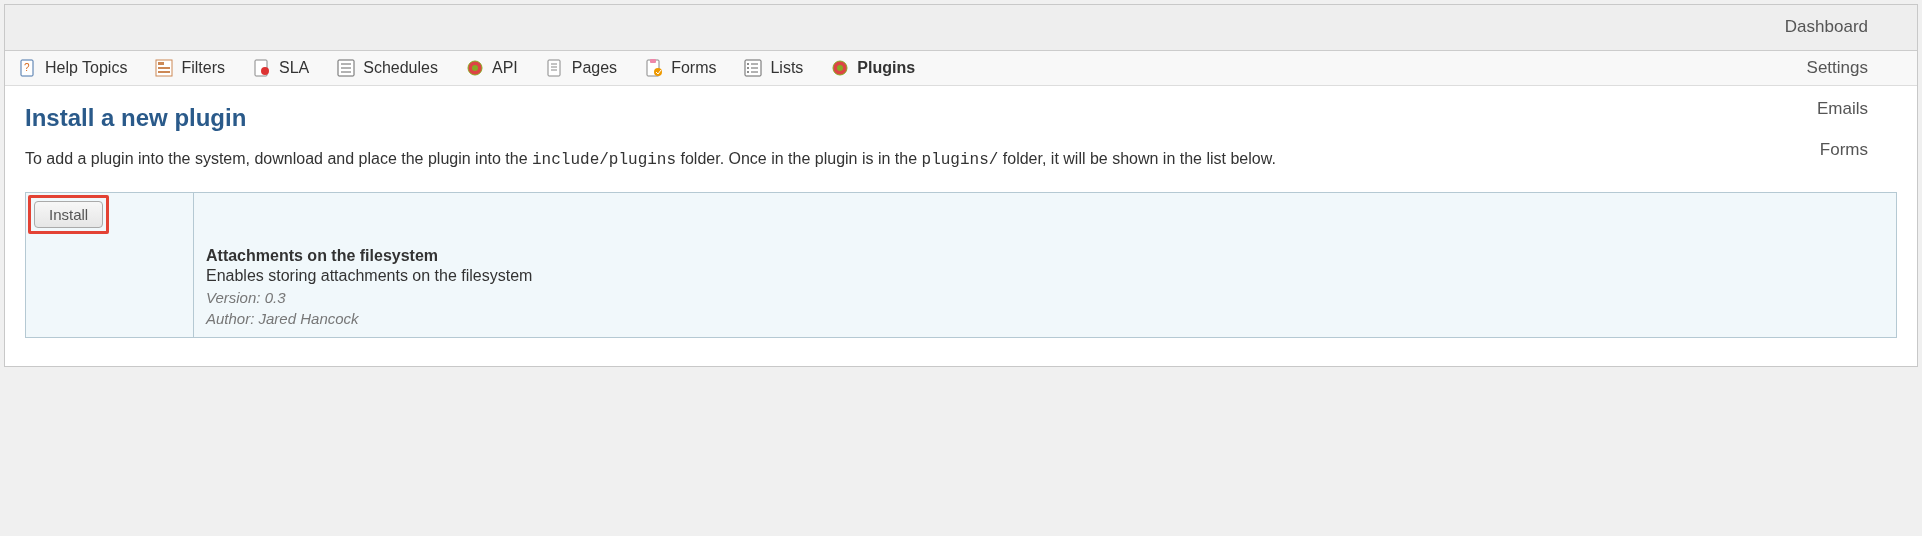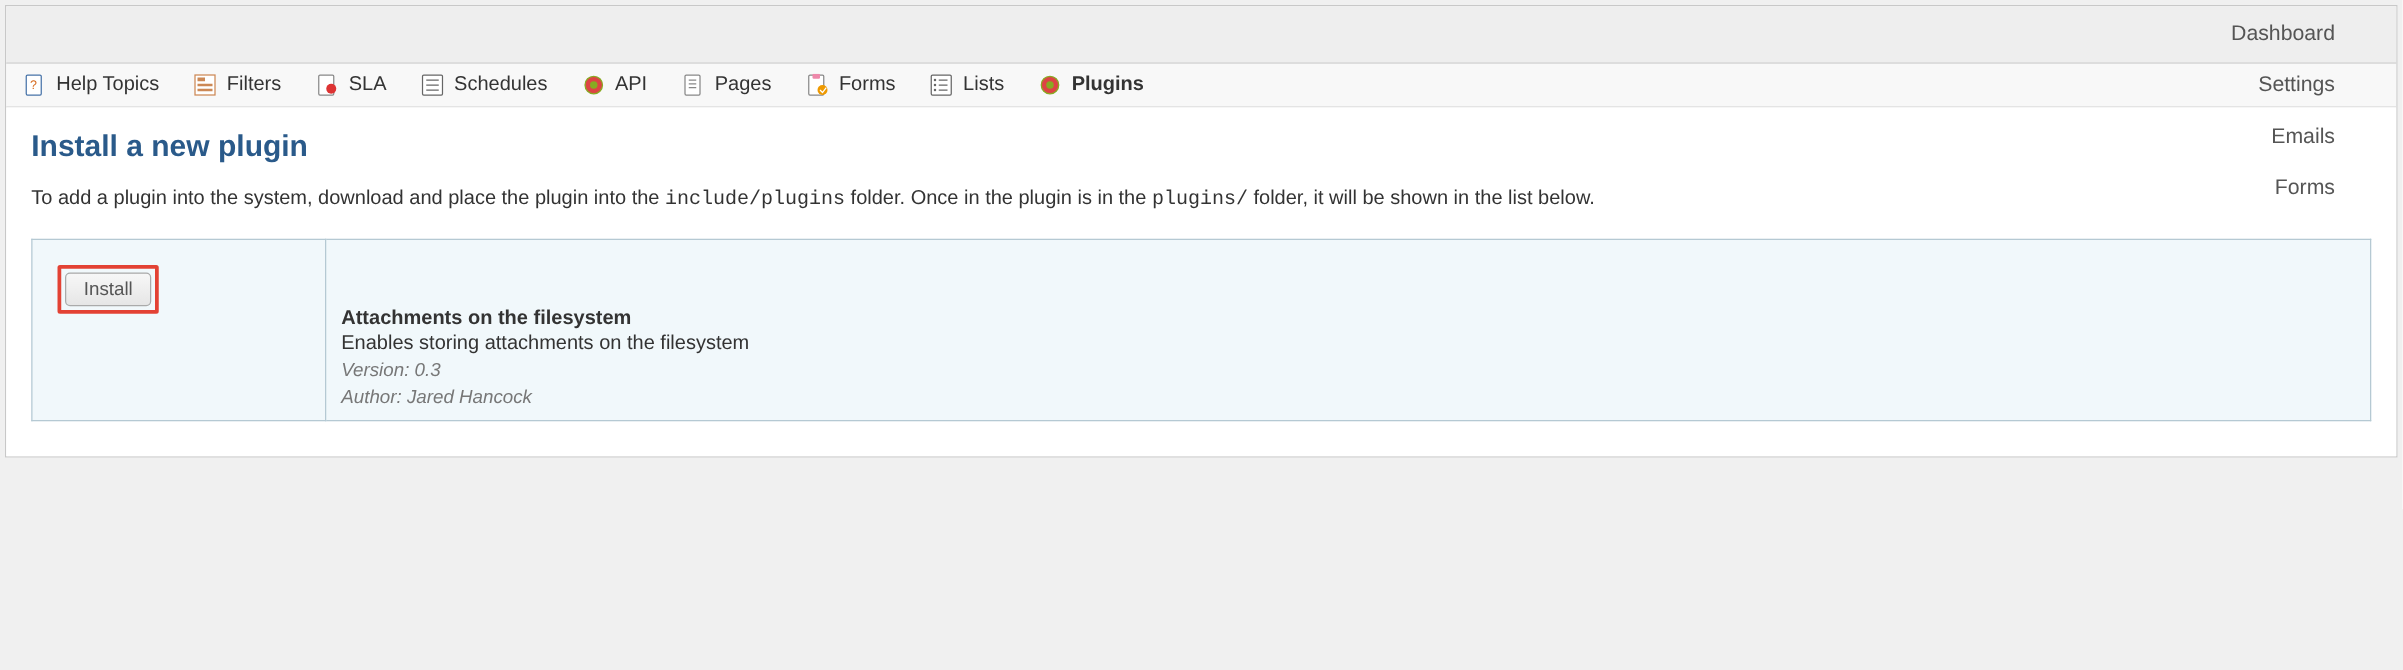--- a/index.html
+++ b/index.html
@@ -86,22 +86,22 @@
       border-collapse: collapse;
       background: #f1f8fb;
       border: 1px solid #b5c9d3;
     }
     .plugin-table td {
       border: 1px solid #b5c9d3;
       vertical-align: top;
       padding: 10px 12px;
     }
     .install-cell {
-      width: 235px;
-      padding: 20px !important;
+      width: 168px;
+      padding: 2px !important;
     }
     .highlight-box {
       border: 3px solid #e34234;
       display: inline-block;
       padding: 3px;
       border-radius: 2px;
     }
     .install-btn {
       background: linear-gradient(#f7f7f7, #e6e6e6);
       border: 1px solid #aaa;

